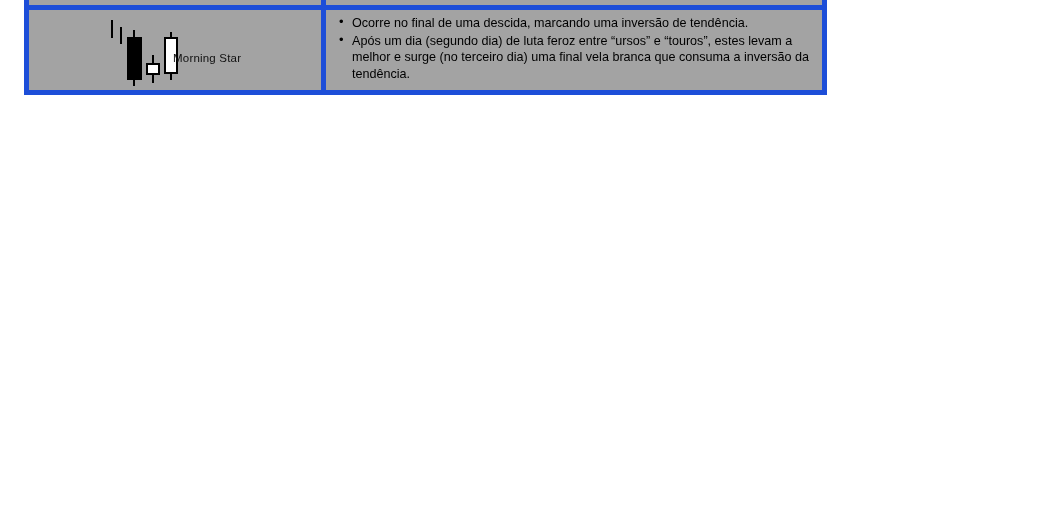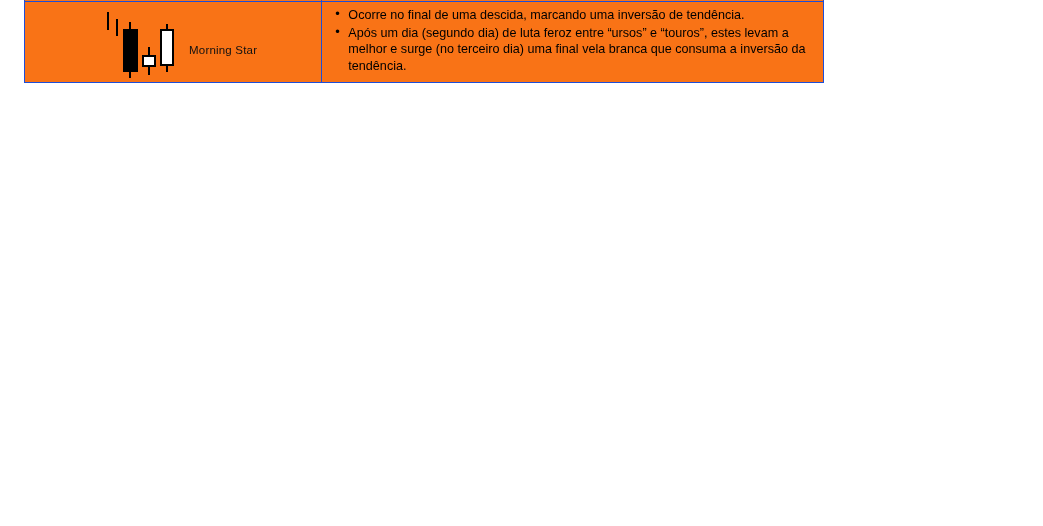--- a/index.html
+++ b/index.html
@@ -18,24 +18,24 @@
   
   .pattern-table {
     position: absolute;
     left: 24px;
     top: -22px;
     width: 800px;
     border-collapse: collapse;
     table-layout: fixed;
   }
   .pattern-table td {
-    border: 1px solid #1d4ed8;
+    border: 5px solid #1d4ed8;
     vertical-align: top;
     padding: 0;
-    background: #f97316;
+    background: #a3a3a3;
   }
   .col-figure { width: 297px; }
   .col-text   { width: 501px; }
 
   
   .row-prev .cell-figure,
   .row-prev .cell-text {
     height: 22px;
     overflow: hidden;
     position: relative;
@@ -67,21 +67,21 @@
     background: #000000;
   }
   .body-hollow {
     position: absolute;
     background: #ffffff;
     border: 2px solid #000000;
     box-sizing: border-box;
   }
   .fig-label {
     position: absolute;
-    left: 164px;
+    left: 144px;
     top: 42px;
     font-size: 11.5px;
     color: #111111;
     letter-spacing: 0.2px;
     font-family: "Liberation Sans", sans-serif;
   }
 
   
   .cell-text.main {
     padding: 5px 10px 7px 12px;

